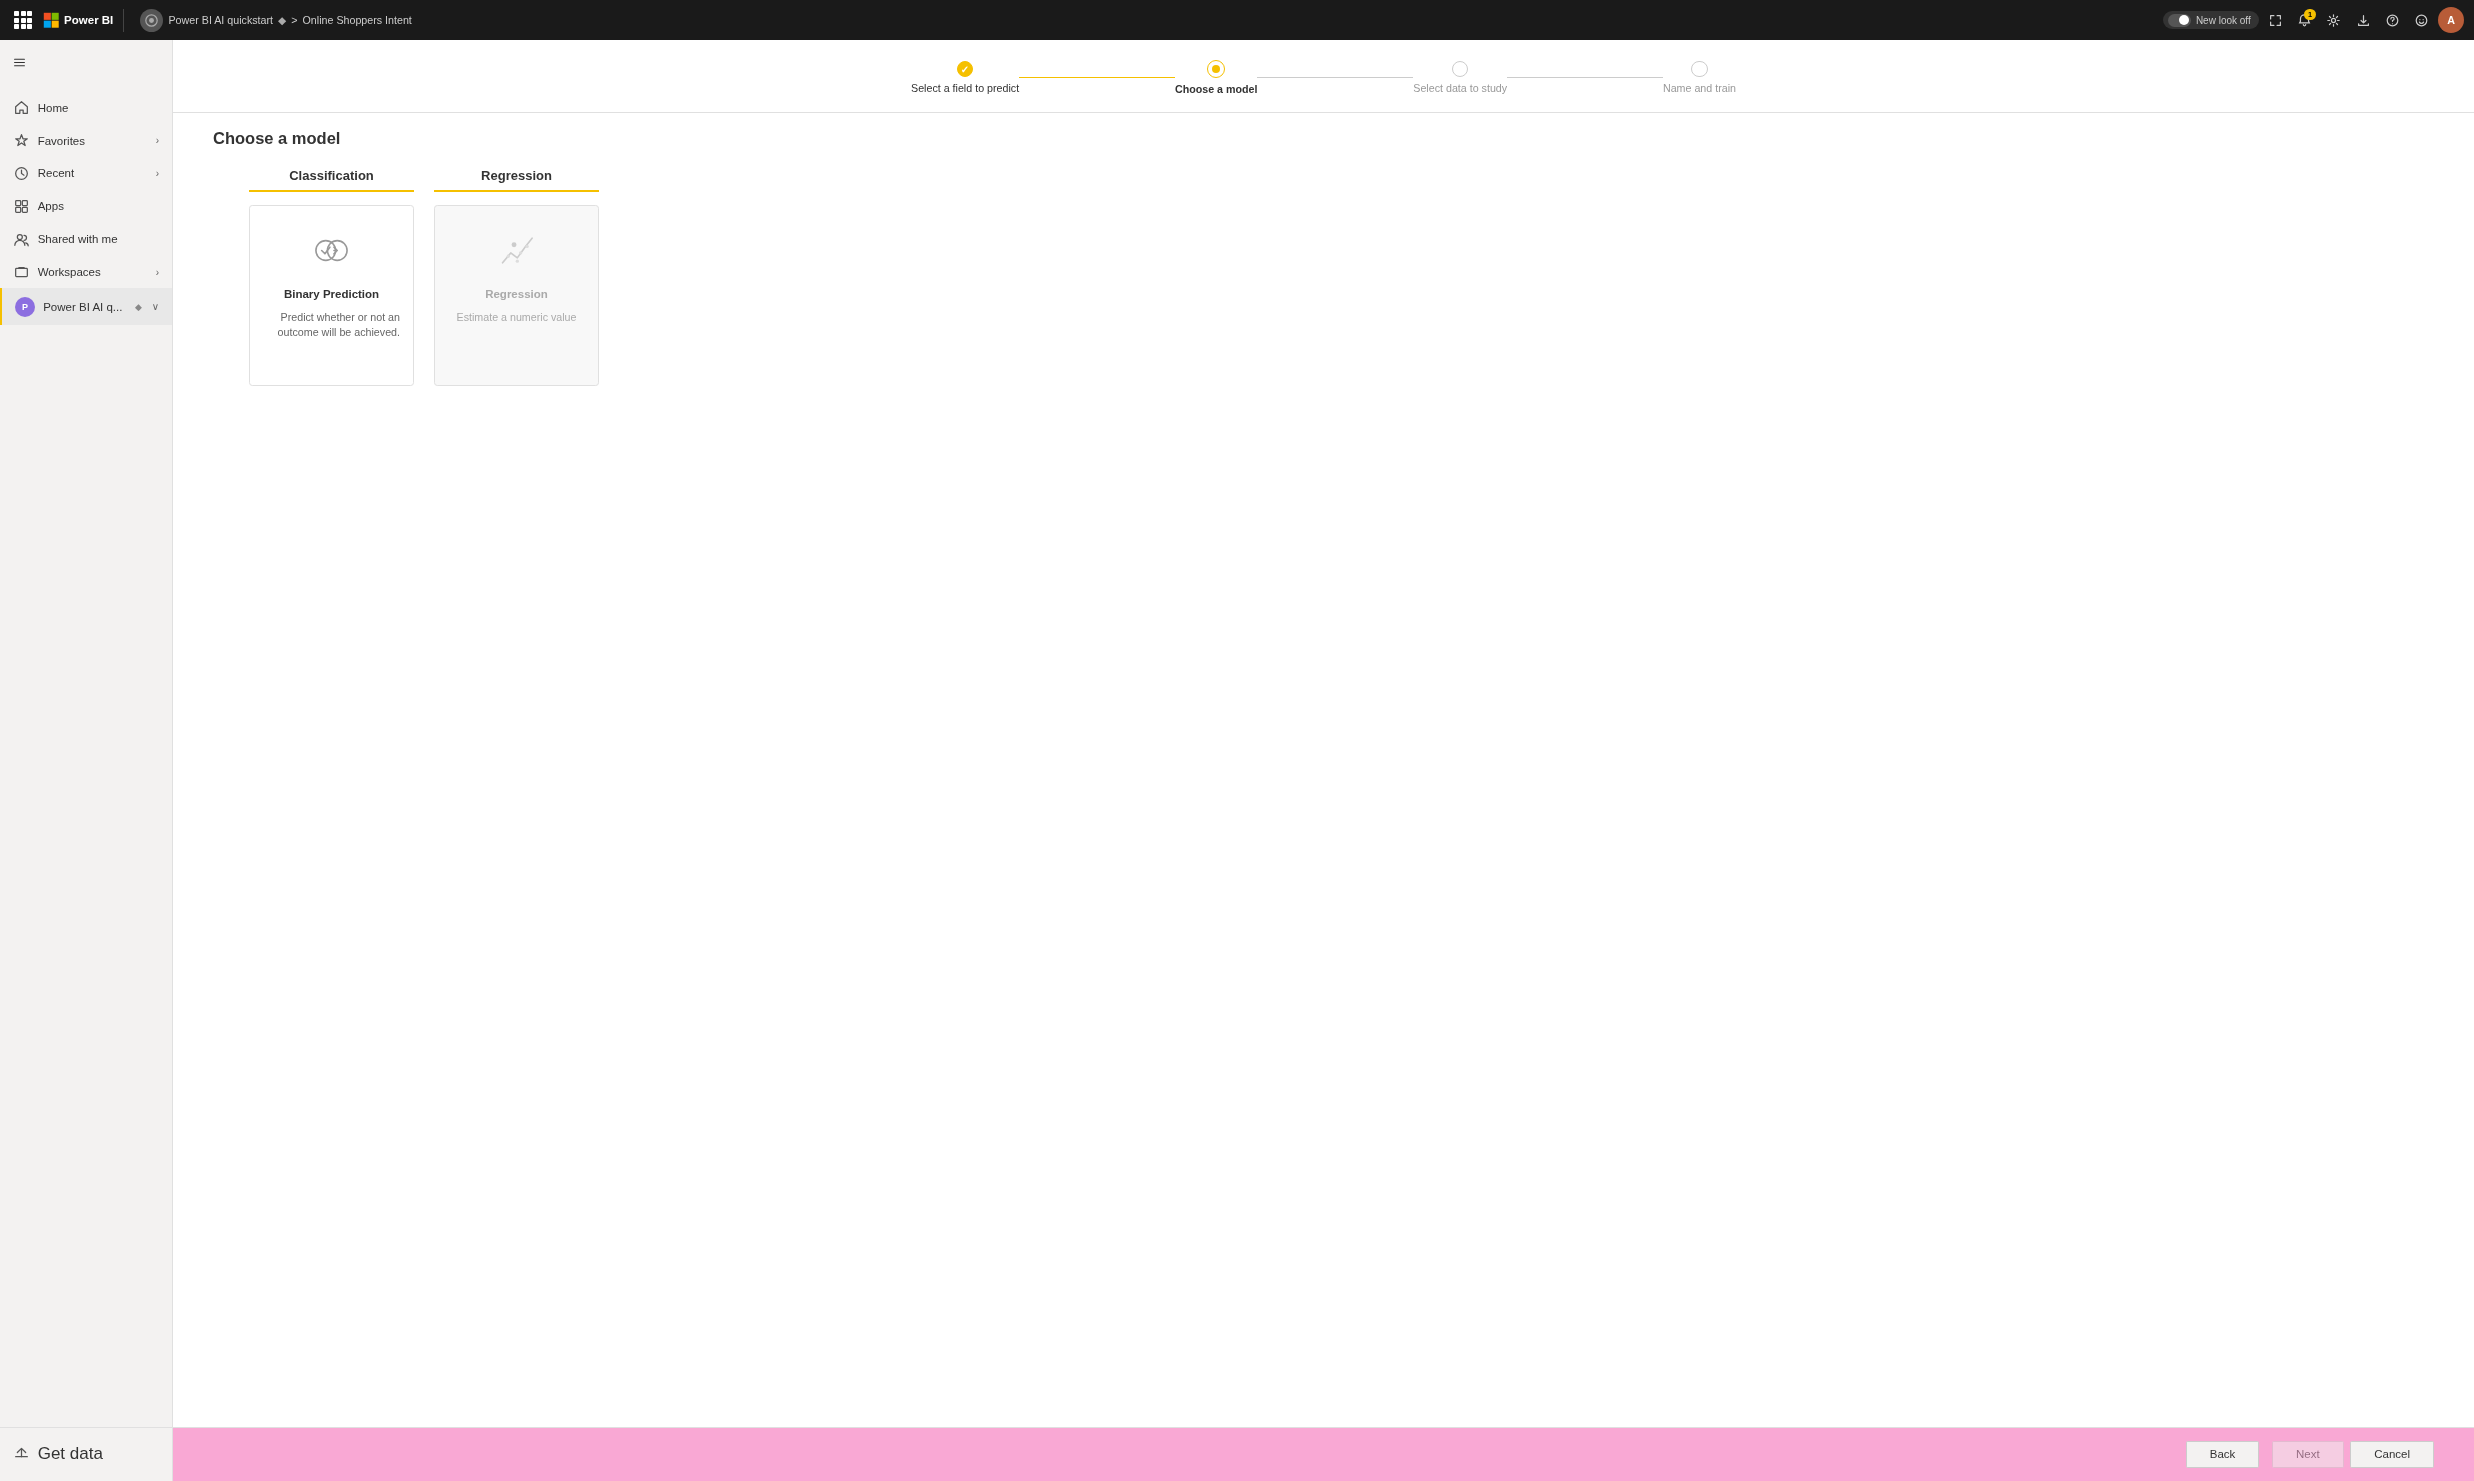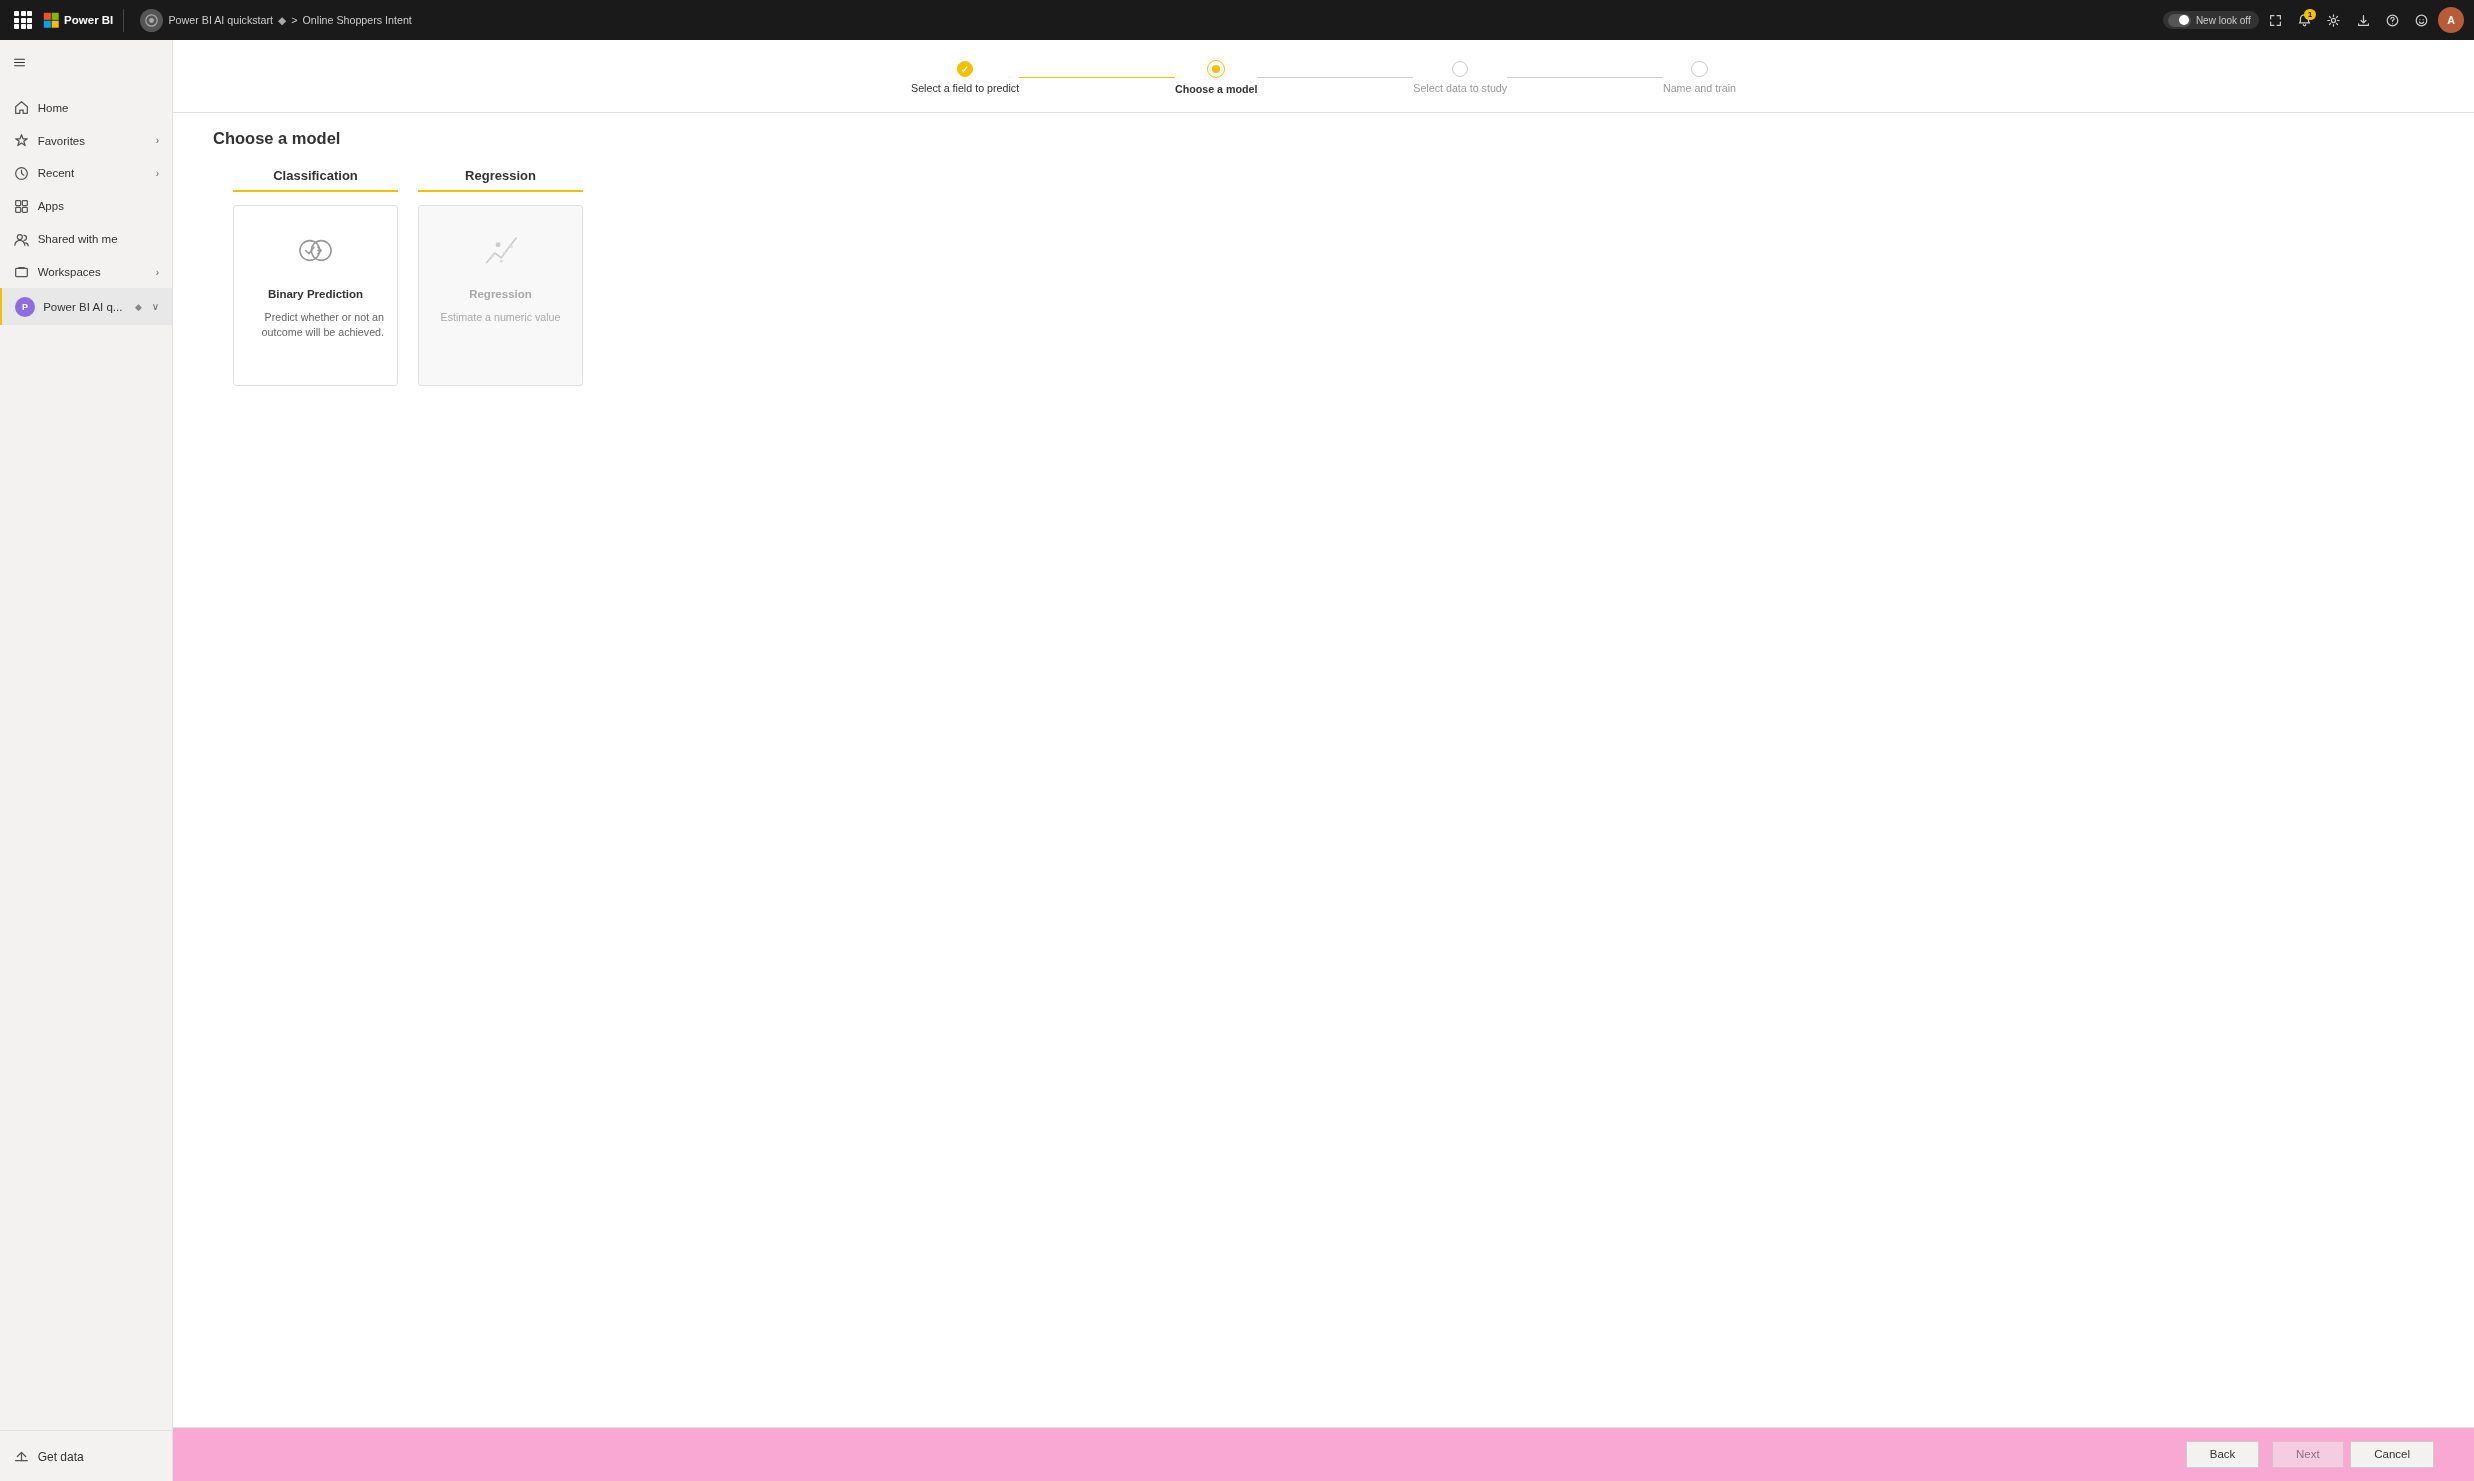--- a/index.html
+++ b/index.html
@@ -55,21 +55,21 @@
       gap: 12px;
     }
     .sidebar-toggle { width: 26px; height: 26px; display: flex; align-items: center; justify-content: center; cursor: pointer; margin: 3.3px 6.6px; border-radius: 3.3px; }
     .sidebar-nav { flex: 1; overflow-y: auto; }
     .nav-item { display: flex; align-items: center; gap: 8.2px; padding: 8.2px 13px; cursor: pointer; font-size: 11.5px; color: #333; border-radius: 0; position: relative; }
     .nav-item.active { background: #e8e8e8; border-left: 2.5px solid #f5c000; }
     .nav-item-icon { width: 16.5px; height: 16.5px; display: flex; align-items: center; justify-content: center; flex-shrink: 0; font-size: 13px; }
     .nav-item-label { flex: 1; font-size: 11.5px; }
     .nav-item-chevron { font-size: 10px; color: #666; }
     .sidebar-bottom { padding: 10px 13px; border-top: 0.8px solid #e0e0e0; }
-    .sidebar-bottom-item { display: flex; align-items: flex-end; gap: 8.2px; cursor: pointer; font-size: 12px; color: #333; padding: 6.6px 0; }
+    .sidebar-bottom-item { display: flex; align-items: flex-start; gap: 8.2px; cursor: pointer; font-size: 17px; color: #333; padding: 6.6px 0; }
 
     
     .workspace-badge { width: 20px; height: 20px; border-radius: 50%; background: #8c6ee0; display: flex; align-items: center; justify-content: center; color: #fff; font-size: 9px; font-weight: 700; flex-shrink: 0; }
 
     
     .content-area {
       flex: 1;
       background: #fff;
       overflow-y: auto;
       display: flex;
@@ -105,21 +105,21 @@
     .steps-row { display: flex; align-items: center; width: 100%; max-width: 825px; margin: 0 auto; }
     .step-item { display: flex; flex-direction: column; align-items: center; }
     .step-connector { flex: 1; height: 1.6px; }
     .step-connector.filled { background: #f5c000; }
     .step-connector.empty { background: #ccc; }
 
     
     .page-title { font-size: 16.5px; font-weight: 600; color: #333; padding: 16.5px 40px 0; }
 
     
-    .model-area { padding: 20px 60px; flex: 1; }
+    .model-area { padding: 20px 40px; flex: 1; margin-left: 36px; }
 
     
     .categories-row { display: flex; gap: 20px; }
     .category-section { display: flex; flex-direction: column; }
     .category-header { font-size: 13px; font-weight: 600; color: #333; text-align: center; padding-bottom: 6.6px; border-bottom: 2.5px solid #f5c000; margin-bottom: 13px; }
     .category-header.regression-header { border-color: #f5c000; }
 
     
     .cards-row { display: flex; gap: 13px; }
     .model-card {

